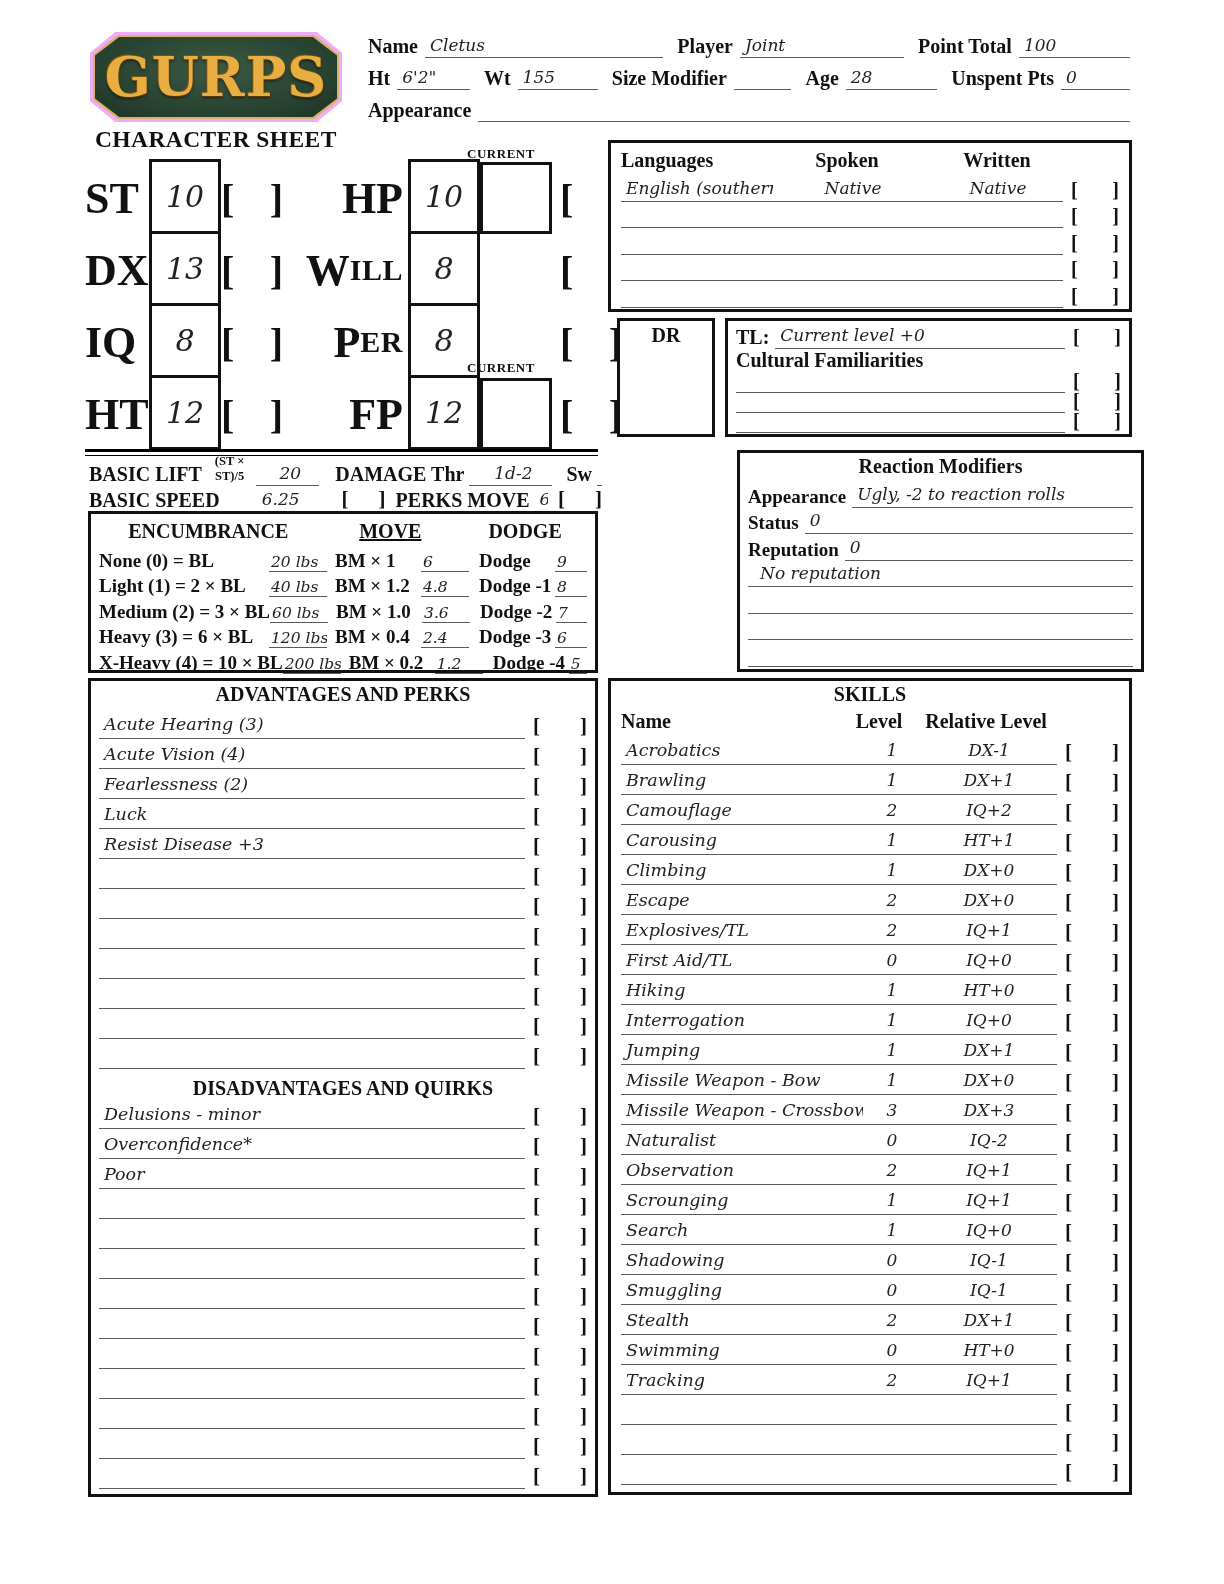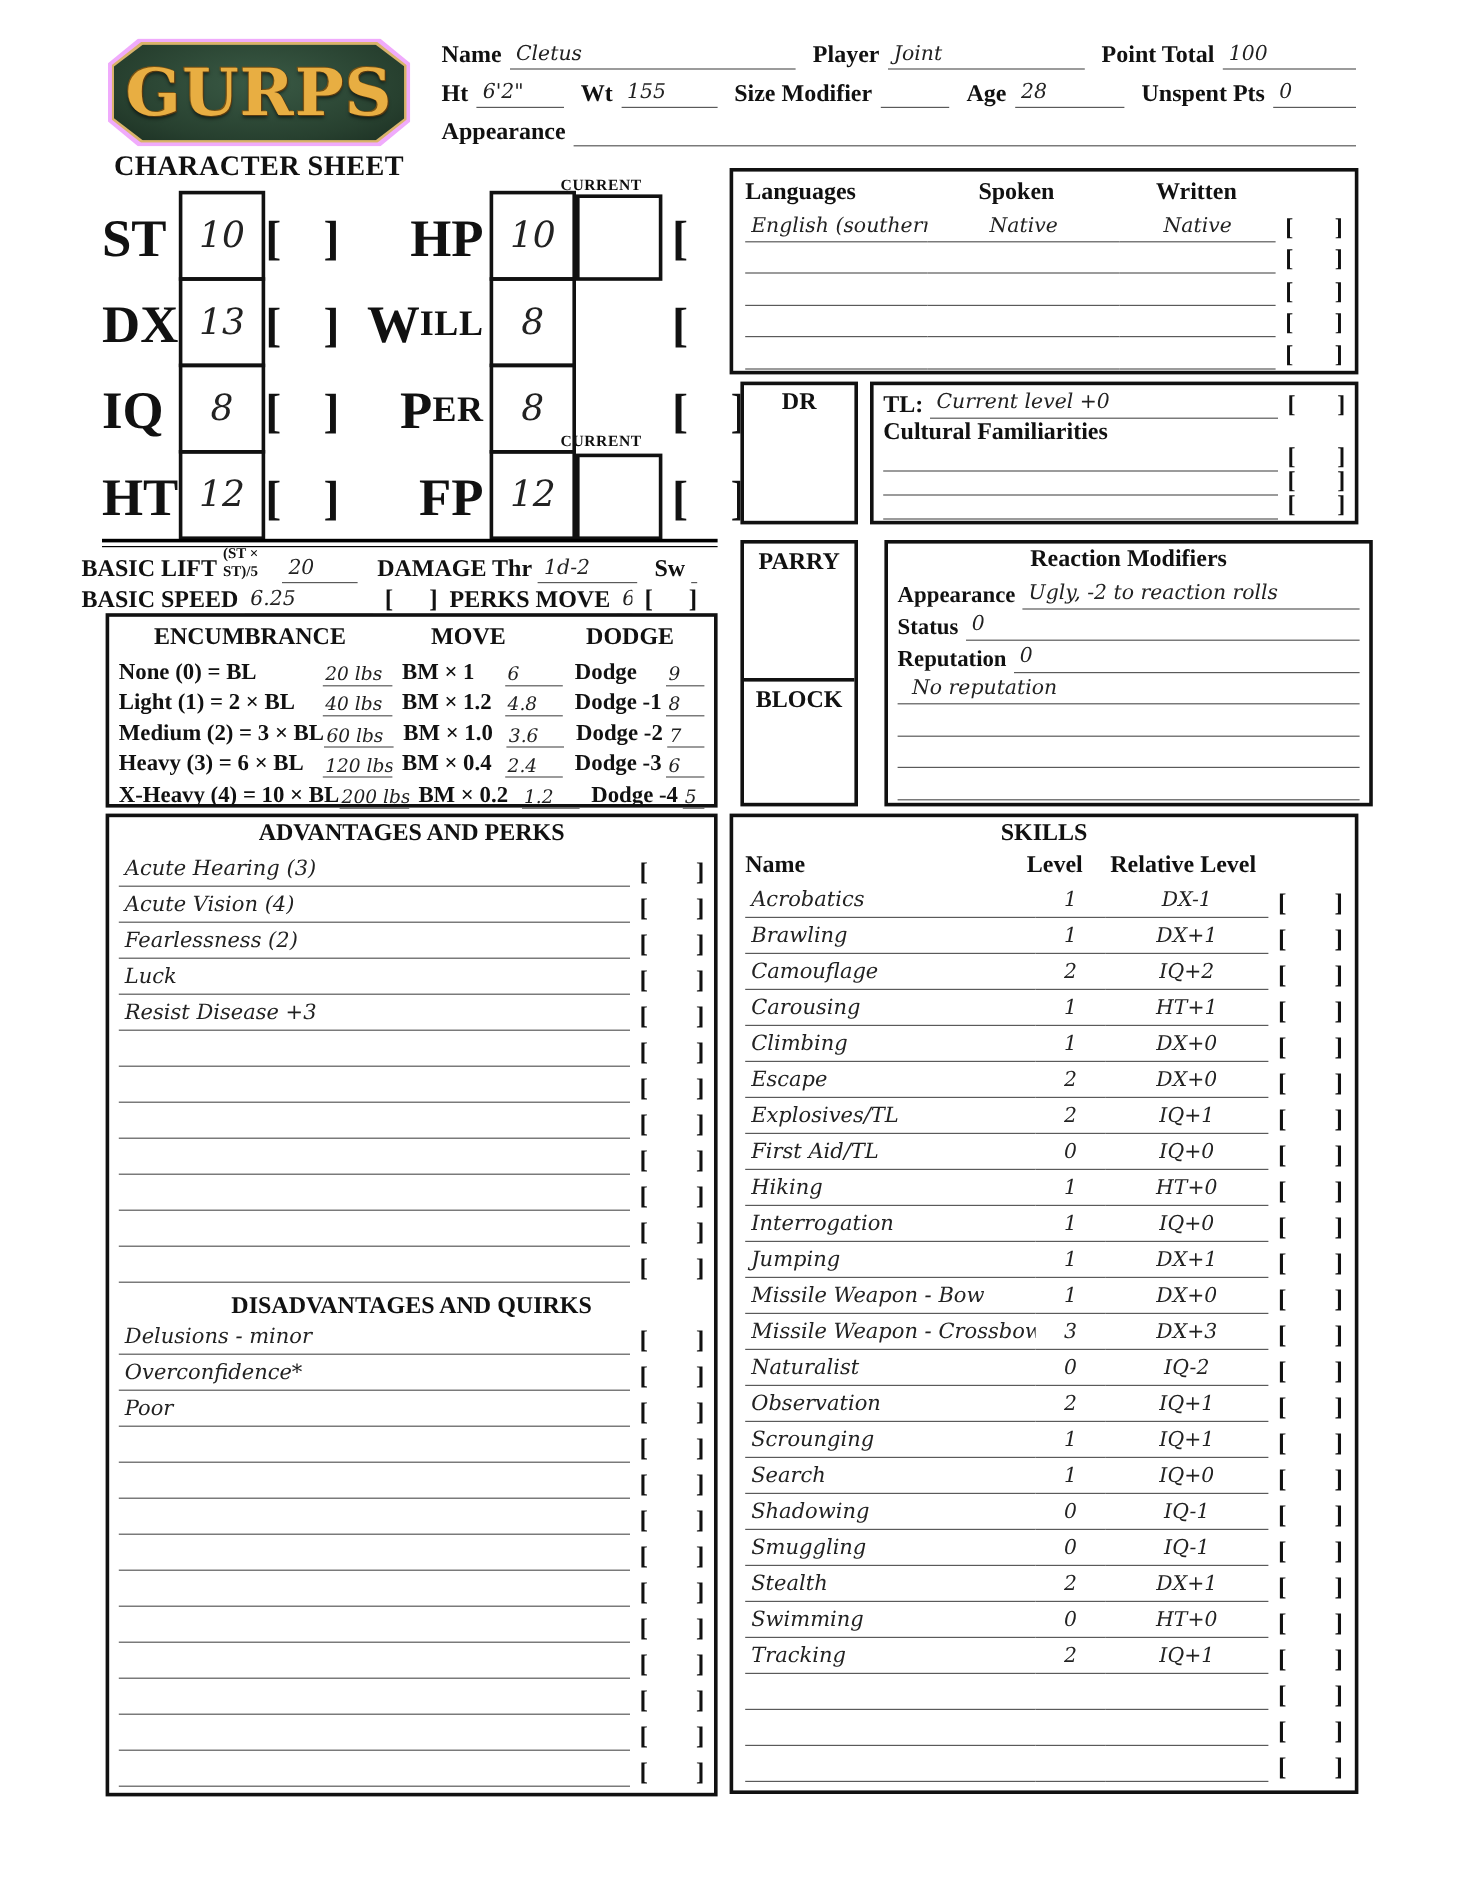--- a/index.html
+++ b/index.html
@@ -40,21 +40,21 @@
   .strow:first-child .stat-box{margin-top:0;}
   .stat-bp{flex:0 0 70px;display:flex;align-items:center;}
   .stat-lab2{flex:0 0 112px;font-size:44px;font-weight:bold;display:flex;align-items:center;justify-content:flex-end;padding-right:5px;}
   .stat-small{font-size:30px;letter-spacing:0.5px;}
   .cur-cell{flex:0 0 72px;}
   .cur-box{border:3px solid #111;height:100%;box-sizing:border-box;}
   .cur-label{position:absolute;width:92px;text-align:center;font-size:13px;font-weight:bold;letter-spacing:0.5px;}
   .divider{position:absolute;left:85px;top:449px;width:513px;height:3px;border-top:3.5px solid #000;border-bottom:1.5px solid #000;}
 
   
-  .brow{position:absolute;left:68px;width:513px;height:25px;display:flex;align-items:flex-end;font-size:20px;}
+  .brow{position:absolute;left:89px;width:513px;height:25px;display:flex;align-items:flex-end;font-size:20px;text-align:center;}
   .brow .lbl{margin-right:5px;}
   .brow .fill{font-size:17px;height:22px;}
   .formula{font-size:12.5px;font-weight:bold;margin-right:4px;align-self:flex-end;padding-bottom:2px;}
 
   
   .box{position:absolute;border:3px solid #111;box-sizing:border-box;background:#fff;}
   .box-title{text-align:center;font-weight:bold;font-size:20px;}
 
   
   .enc-head{display:flex;height:30px;align-items:center;font-weight:bold;font-size:20px;}
@@ -239,21 +239,21 @@
     <span class="fill hw" style="flex:1;margin-right:10px;">6</span>
     <span class="bp" style="width:44px;font-size:21px;">
         <span>[</span>
         <span>]</span>
       </span>
   </div>
 
   <div class="box" style="left:88px;top:511px;width:510px;height:162px;padding:2px 8px;">
     <div class="enc-head">
       <span style="flex:1.5;text-align:center;">ENCUMBRANCE</span>
-      <span style="flex:1;text-align:center;">MOVE</span>
+      <span style="flex:1;text-align:center;text-decoration:underline;">MOVE</span>
       <span style="flex:0.85;text-align:center;">DODGE</span>
     </div>
     <div>
 
     <div class="enc-row">
         <span class="lbl" style="flex:0 0 170px;">None (0) = BL</span>
         <span class="fill hw hw-v" style="flex:0 0 56px;margin-right:8px;padding-left:2px;">20 lbs</span>
         <span class="lbl" style="flex:0 0 86px;">BM × 1</span>
         <span class="fill hw hw-v" style="flex:0 0 46px;margin-right:10px;padding-left:2px;">6</span>
         <span class="lbl" style="flex:0 0 76px;">Dodge</span>
@@ -570,28 +570,20 @@
         <div class="rx-row" style="height:20px;">
         <span class="fill hw" style="flex:1;height:17px;font-size:15px;"></span>
         <span class="bp bp-md">
             <span>[</span>
             <span>]</span>
           </span>
       </div>
       </div>
   </div>
 
-  <div class="box" style="left:617px;top:450px;width:98px;height:222px;">
-    <div style="height:112px;border-bottom:3px solid #111;position:relative;">
-      <div class="pb-cell" style="top:4px;">PARRY</div>
-    </div>
-    <div style="position:relative;height:101px;">
-      <div class="pb-cell" style="top:4px;">BLOCK</div>
-    </div>
-  </div>
 
   <div class="box" style="left:725px;top:450px;width:407px;height:222px;padding:2px 8px;margin-left:12px;">
     <div class="box-title" style="height:26px;">Reaction Modifiers</div>
     <div class="rx-row">
       <span class="lbl">Appearance</span>
       <span class="fill hw" style="flex:1;height:23px;font-size:17px;">Ugly, -2 to reaction rolls</span>
     </div>
     <div class="rx-row">
       <span class="lbl">Status</span>
       <span class="fill hw" style="flex:1;height:23px;font-size:17px;">0</span>

